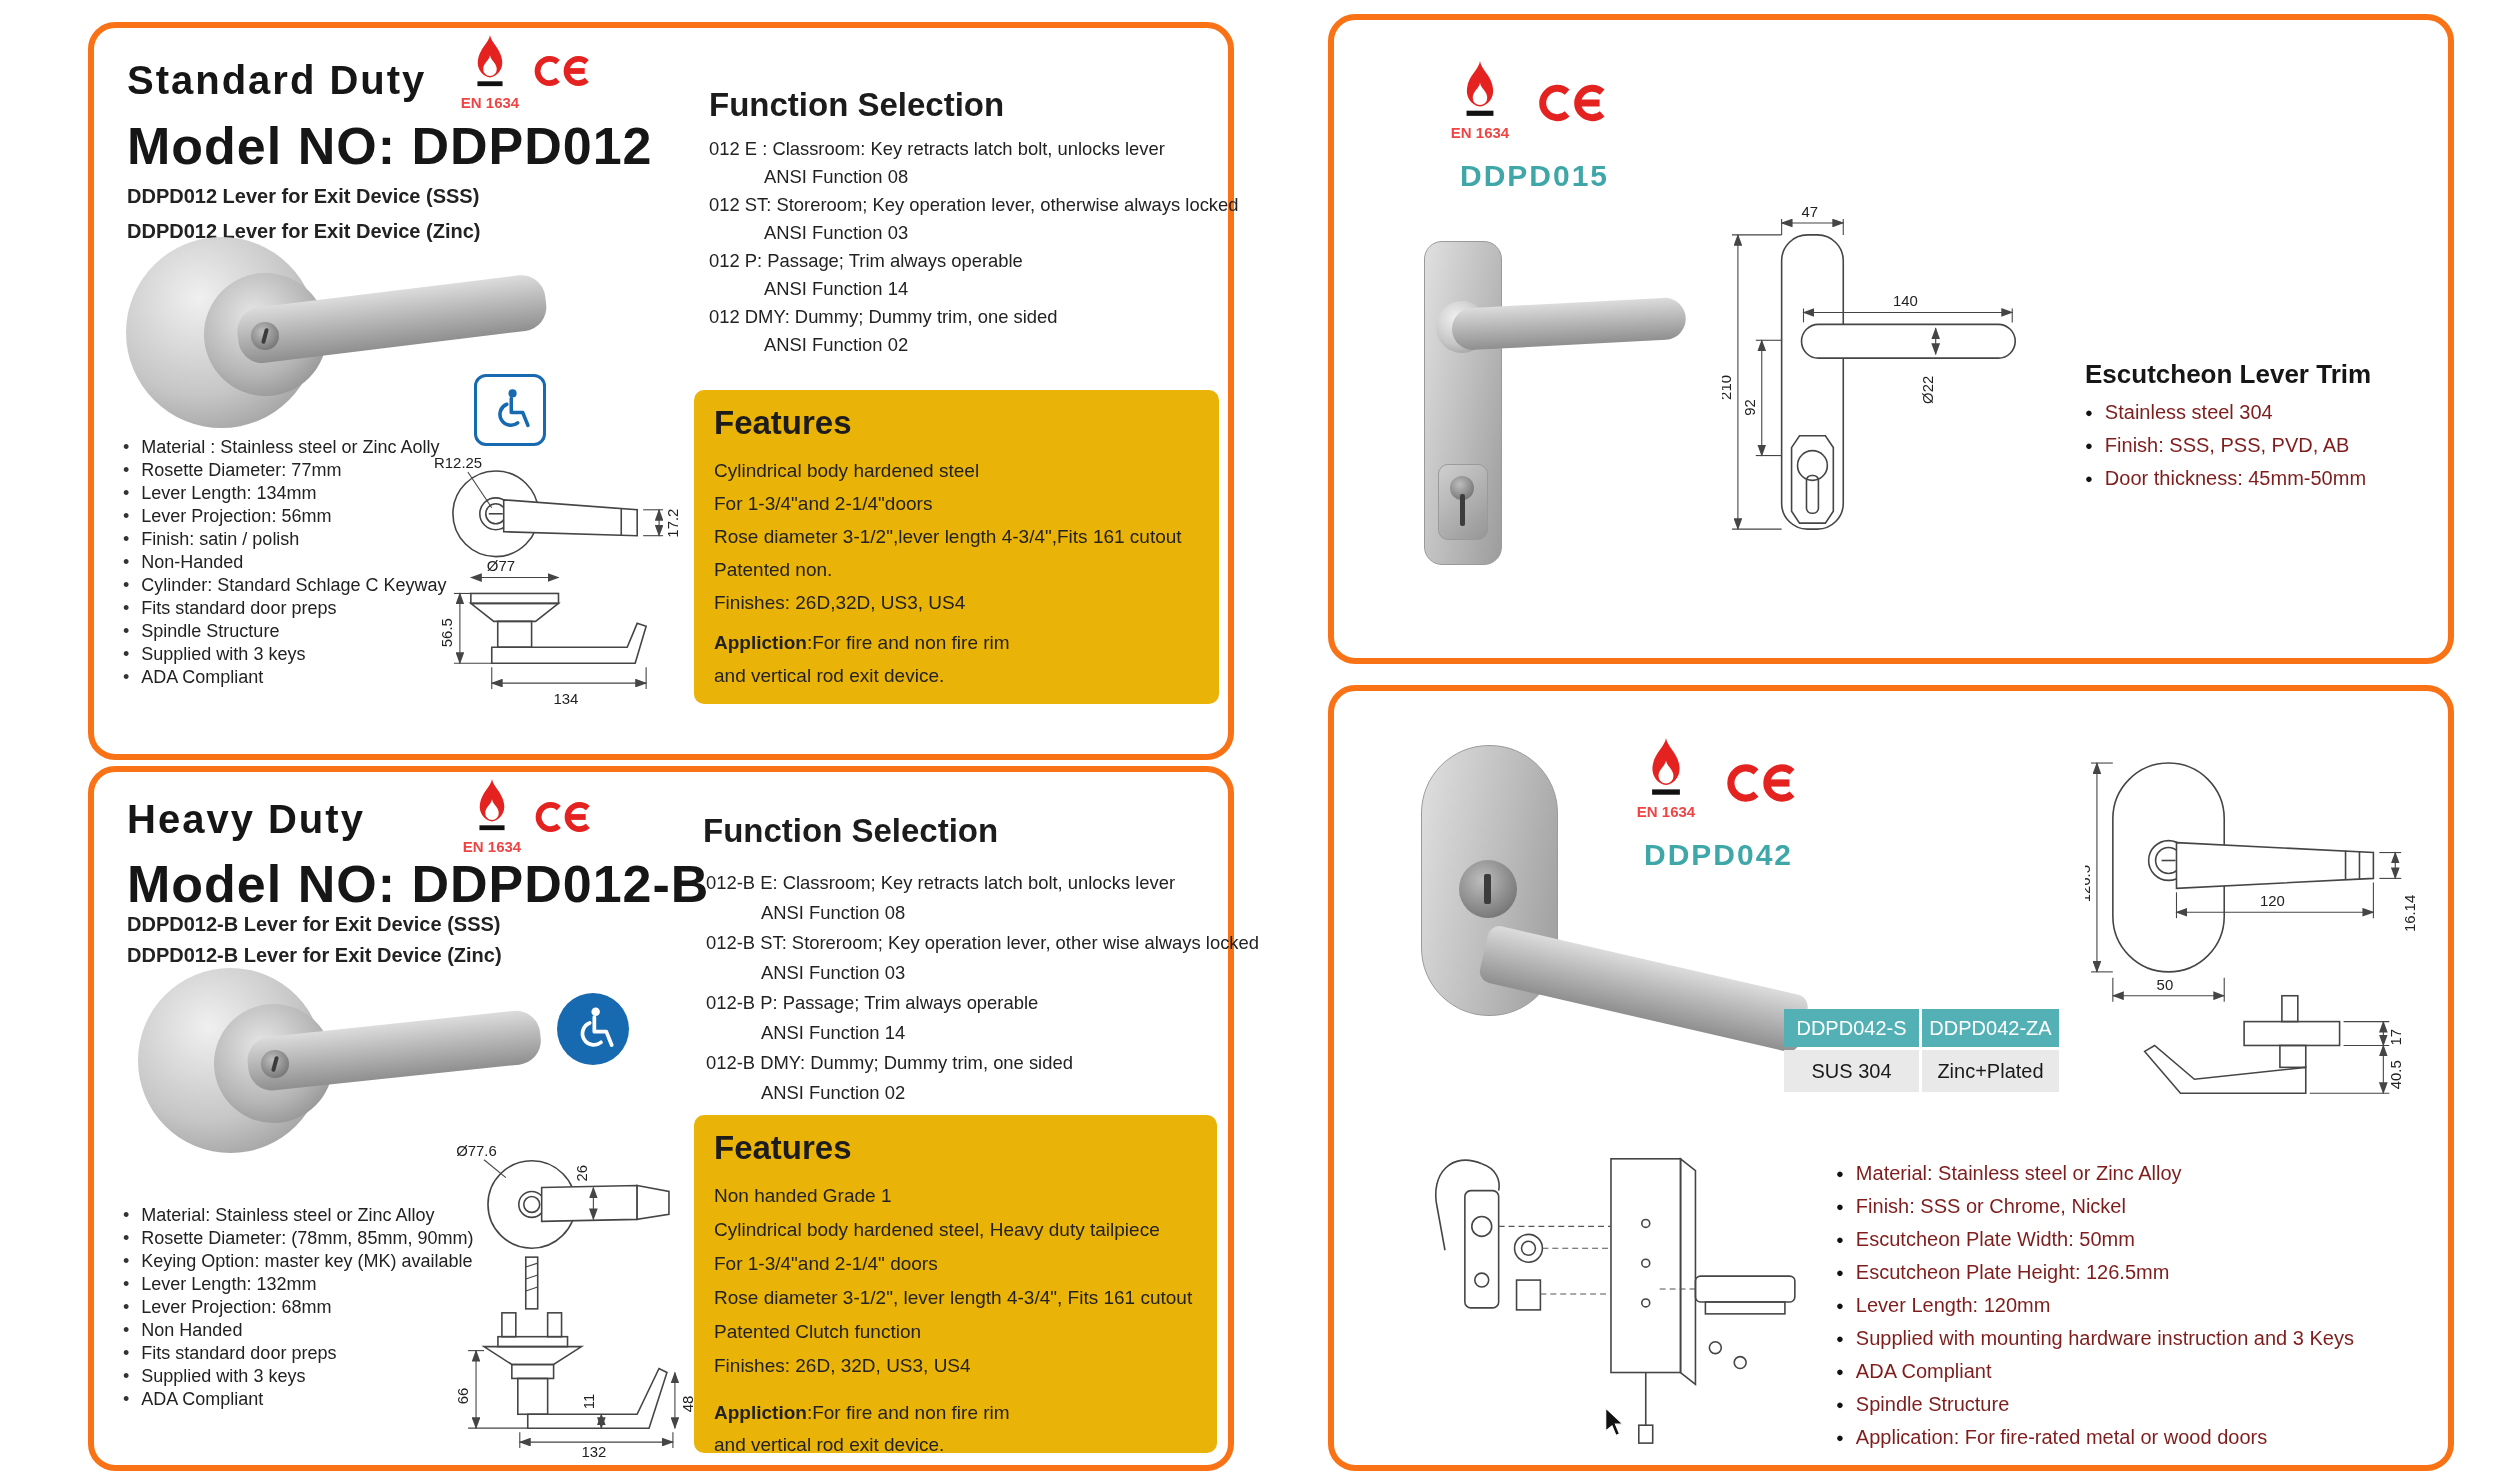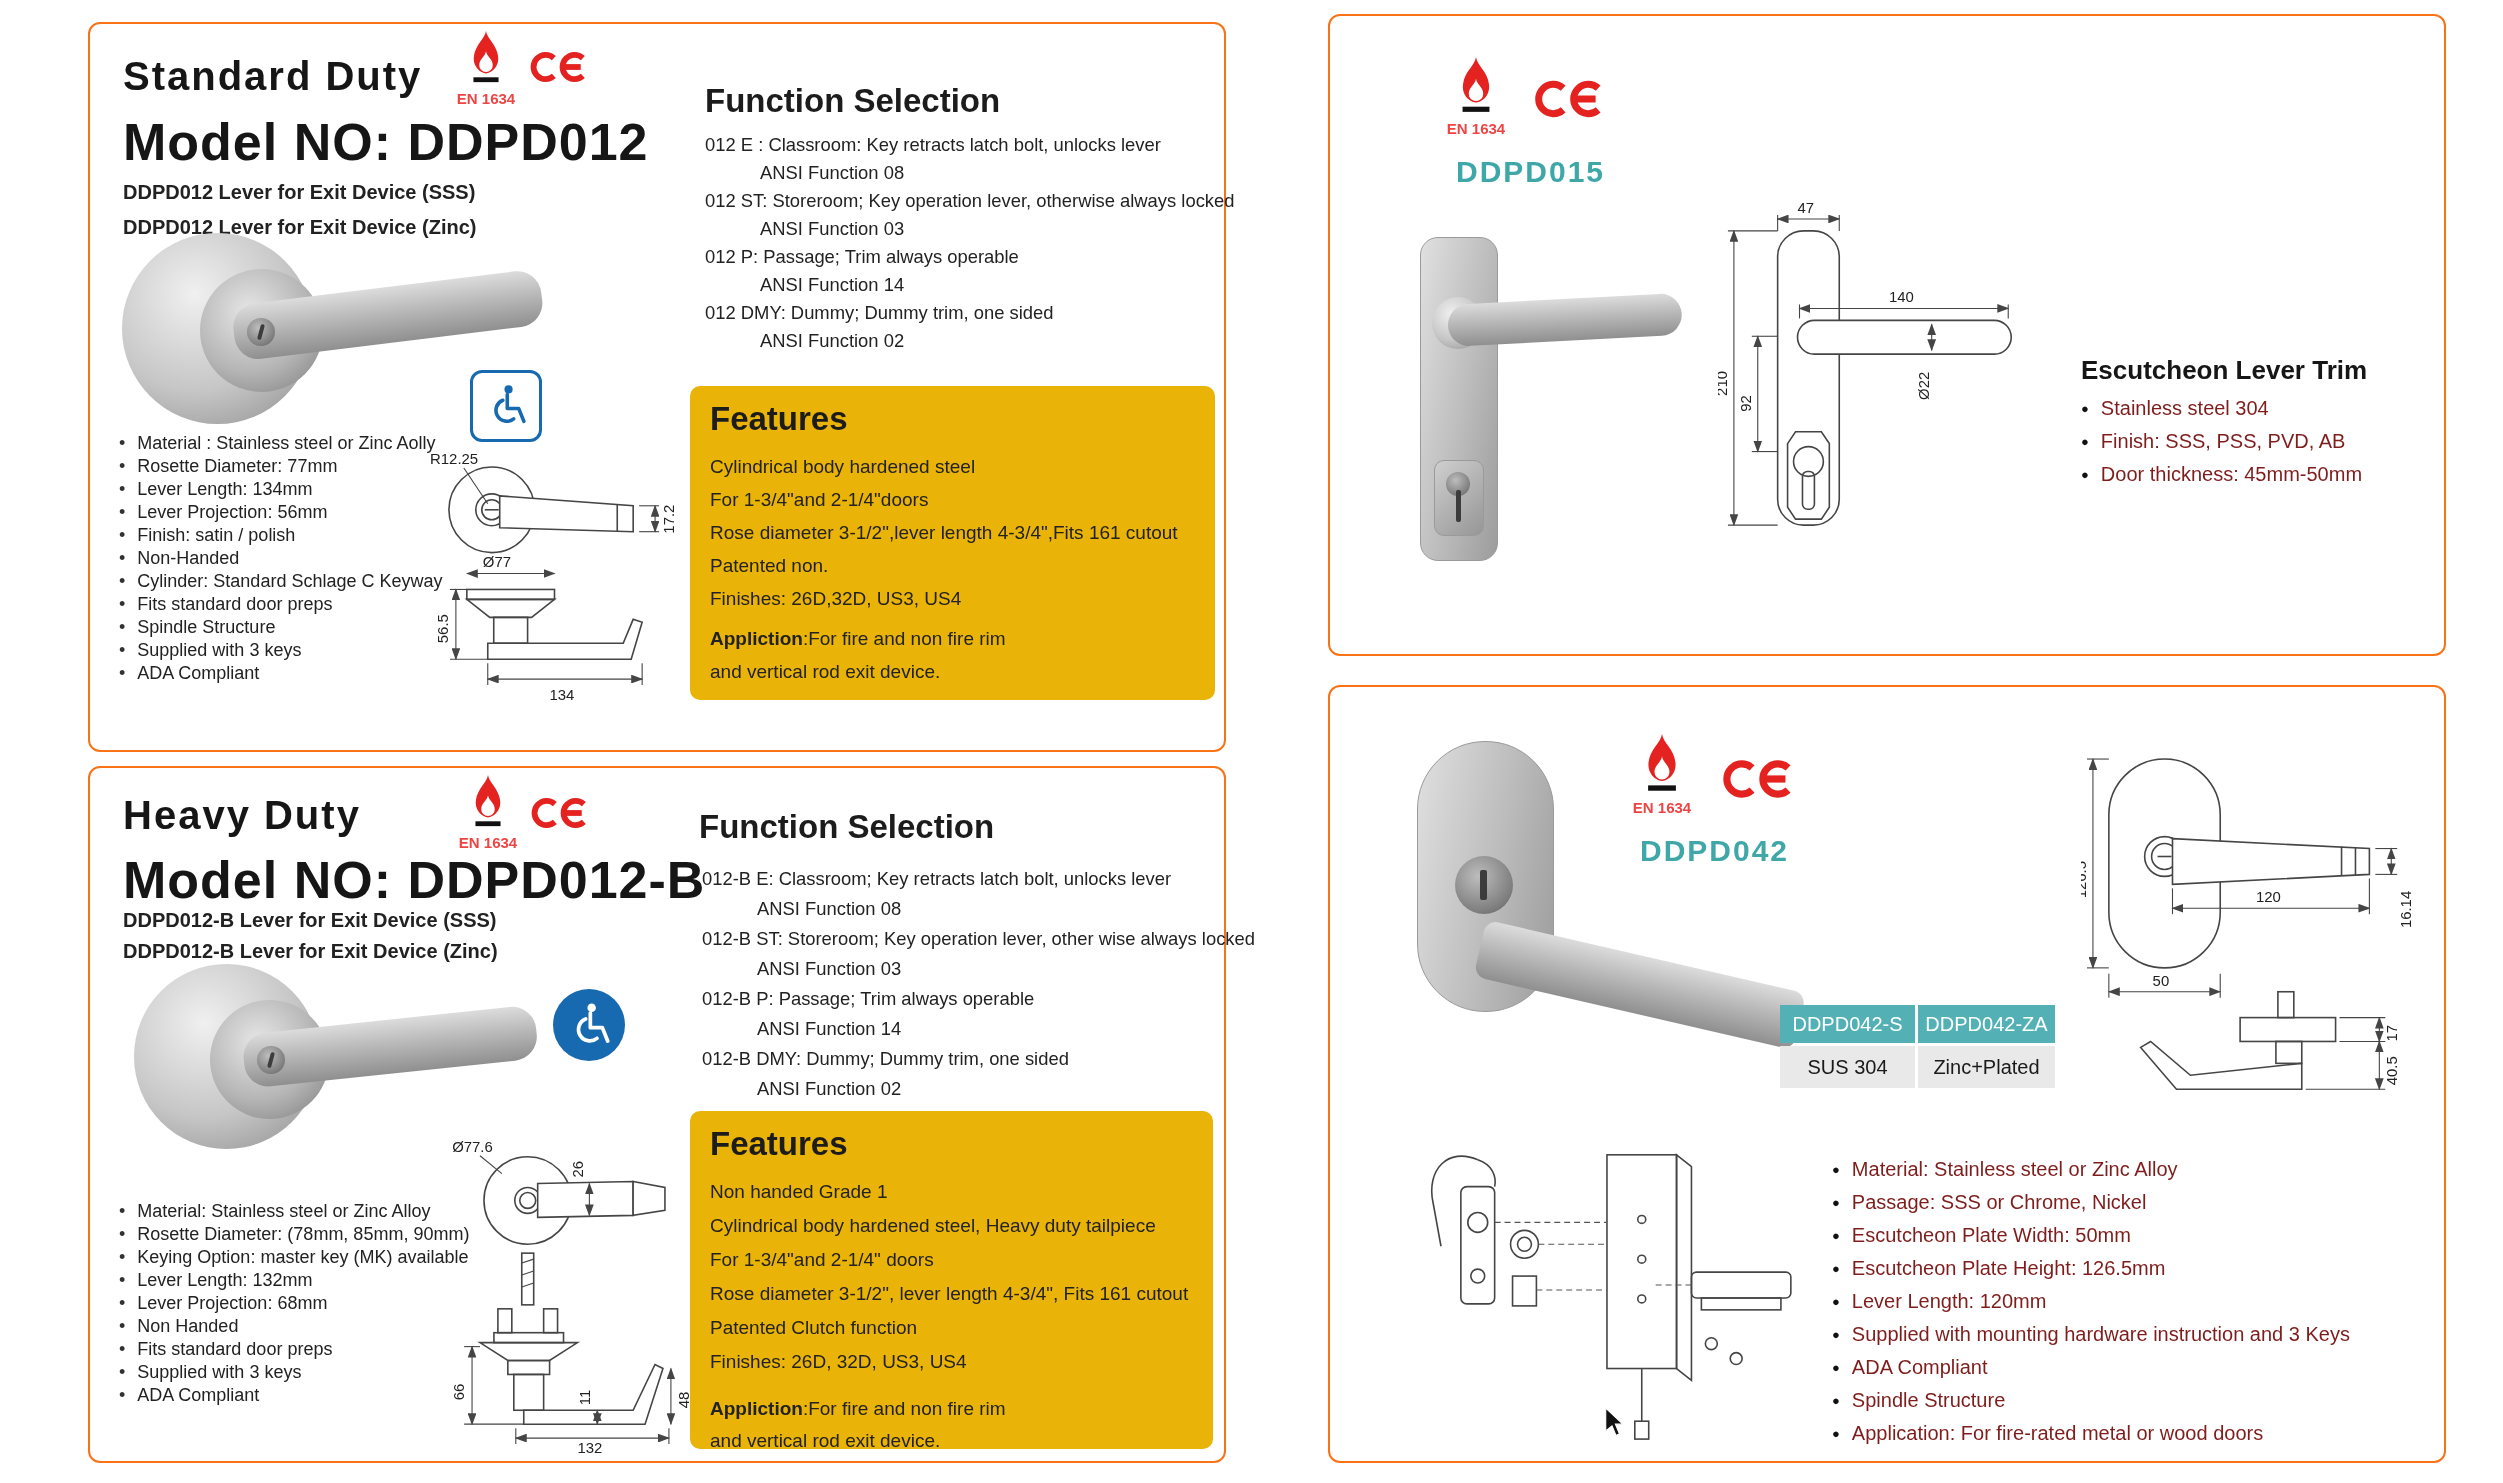--- a/index.html
+++ b/index.html
@@ -1,18 +1,18 @@
 <!DOCTYPE html>
 <html><head>
 <meta charset="utf-8">
 <style>
   html,body{margin:0;padding:0;background:#fff;}
   #page{position:relative;width:2503px;height:1484px;background:#ffffff;overflow:hidden;
         font-family:"Liberation Sans", sans-serif;color:#1a1a1a;}
-  .panel{position:absolute;background:#fff;border:2px solid #f97316;border-radius:12px;}
+  .panel{position:absolute;background:#fff;border:6px solid #f97316;border-radius:27px;}
   .abs{position:absolute;}
   .duty{font-size:40px;font-weight:bold;letter-spacing:2px;color:#161616;white-space:nowrap;}
   .model{font-size:52px;font-weight:bold;letter-spacing:1px;color:#161616;white-space:nowrap;}
   .sub{font-size:20px;font-weight:bold;color:#222;white-space:nowrap;}
   .code{font-size:30px;font-weight:bold;letter-spacing:2px;color:#3fa7a7;white-space:nowrap;}
   .fsh{font-size:33px;font-weight:bold;color:#1c1c1c;white-space:nowrap;}
   .fs-item{font-size:18.4px;line-height:28px;color:#222;white-space:nowrap;}
   .fs-ansi{margin-left:55px;}
   .specs{list-style:none;margin:0;padding:0;}
   .specs li{font-size:18px;line-height:23px;color:#222;white-space:nowrap;}
@@ -441,21 +441,21 @@
       <rect x="310" y="174" width="80" height="12" class="ln"></rect>
       <line x1="300" y1="161" x2="262" y2="161" class="dash"></line>
       <line x1="250" y1="245" x2="250" y2="298" class="ln"></line>
       <rect x="243" y="298" width="14" height="18" class="ln"></rect>
       <circle cx="320" cy="220" r="6" class="ln"></circle>
       <circle cx="345" cy="235" r="6" class="ln"></circle>
     </svg>
 
     <ul class="dotlist abs" style="left:502px;top:466px;">
       <li>Material: Stainless steel or Zinc Alloy</li>
-      <li>Passage: SSS or Chrome, Nickel</li>
+      <li>Finish: SSS or Chrome, Nickel</li>
       <li>Escutcheon Plate Width: 50mm</li>
       <li>Escutcheon Plate Height: 126.5mm</li>
       <li>Lever Length: 120mm</li>
       <li>Supplied with mounting hardware instruction and 3 Keys</li>
       <li>ADA Compliant</li>
       <li>Spindle Structure</li>
       <li>Application: For fire-rated metal or wood doors</li>
     </ul>
   </div>
 

